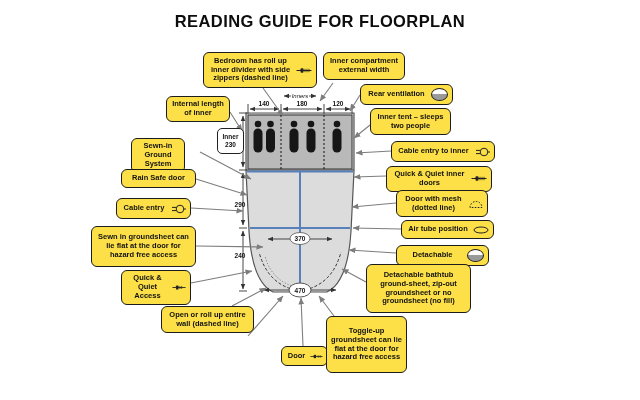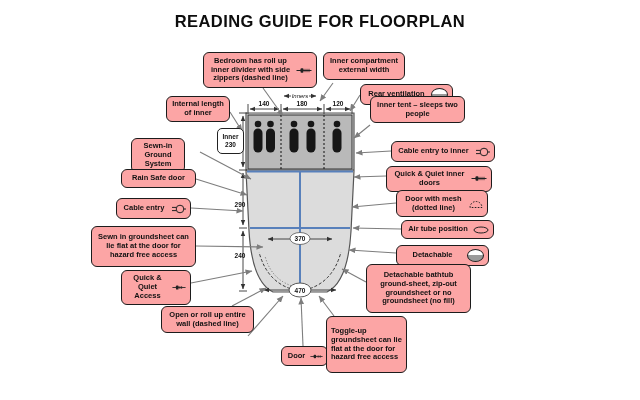--- a/index.html
+++ b/index.html
@@ -1,21 +1,21 @@
 <!DOCTYPE html>
 <html><head>
 <meta charset="utf-8">
 <style>
   html,body{margin:0;padding:0;background:#fff;}
   #stage{position:relative;width:640px;height:400px;background:#fff;overflow:hidden;
          font-family:"Liberation Sans",sans-serif;color:#111;}
   #title{position:absolute;top:12px;left:0;right:0;margin:0;text-align:center;
          font:bold 16.5px "Liberation Sans",sans-serif;letter-spacing:.4px;color:#0d0d0d;}
   #plan{position:absolute;left:0;top:0;}
-  .callout{position:absolute;box-sizing:border-box;background:#fca5a5;border:1.5px solid #1c1c1c;
+  .callout{position:absolute;box-sizing:border-box;background:#fde047;border:1.5px solid #1c1c1c;
            border-radius:6px;padding:3px 4px;display:flex;align-items:center;justify-content:center;
            gap:3px;text-align:center;font:bold 7.5px/1.18 "Liberation Sans",sans-serif;color:#111;z-index:3;}
   .callout .txt{flex:1 1 auto;}
   .ic{flex:0 0 auto;display:inline-flex;align-items:center;}
   .vent-icon{width:15px;height:11px;border:1.2px solid #222;border-radius:50%;
              background:linear-gradient(to bottom,#fff 50%,#9a9a9a 50%);}
   .dimbox{position:absolute;box-sizing:border-box;border:1.3px solid #222;border-radius:5px;background:#fff;
           display:flex;flex-direction:column;align-items:center;justify-content:center;
           font:bold 6.5px/1.3 "Liberation Sans",sans-serif;z-index:2;}
   .dimtxt{font:bold 6.5px "Liberation Sans",sans-serif;fill:#111;text-anchor:middle;}
@@ -158,21 +158,21 @@
 
   <div class="callout" style="left:166px;top:96px;width:64px;min-height:26px;">
     <span class="txt">Internal length of inner</span>
   </div>
 
   <div class="callout" style="left:360px;top:84px;width:93px;min-height:21px;">
     <span class="txt">Rear ventilation</span>
     <span class="ic vent-icon"></span>
   </div>
 
-  <div class="callout" style="left:370px;top:96px;width:95px;min-height:27px;justify-content:center;">
+  <div class="callout" style="left:370px;top:108px;width:81px;min-height:27px;justify-content:center;">
     <span class="txt">Inner tent – sleeps two people</span>
   </div>
 
   <div class="callout" style="left:131px;top:138px;width:54px;min-height:26px;">
     <span class="txt">Sewn-in Ground System</span>
   </div>
 
   <div class="callout" style="left:391px;top:141px;width:104px;min-height:21px;">
     <span class="txt">Cable entry to inner</span>
     <span class="ic">
@@ -268,16 +268,16 @@
         <svg width="13" height="9" viewBox="0 0 16 9">
           <line x1="0.5" y1="4.5" x2="15.5" y2="4.5" stroke="#222" stroke-width="1"></line>
           <line x1="10" y1="2.8" x2="10" y2="6.2" stroke="#222" stroke-width=".8"></line>
           <line x1="12.5" y1="2.8" x2="12.5" y2="6.2" stroke="#222" stroke-width=".8"></line>
           <rect x="4.5" y="2.2" width="3" height="4.6" rx="1" fill="#222"></rect>
         </svg>
       </span>
   </div>
 
   <div class="callout left" style="left:326px;top:316px;width:81px;min-height:57px;">
-    <span class="txt" style="text-align:left;">Toggle-up groundsheet can lie flat at the door for hazard free access</span>
+    <span class="txt" style="text-align:center;">Toggle-up groundsheet can lie flat at the door for hazard free access</span>
   </div>
 
 </div>
 
 </body></html>

